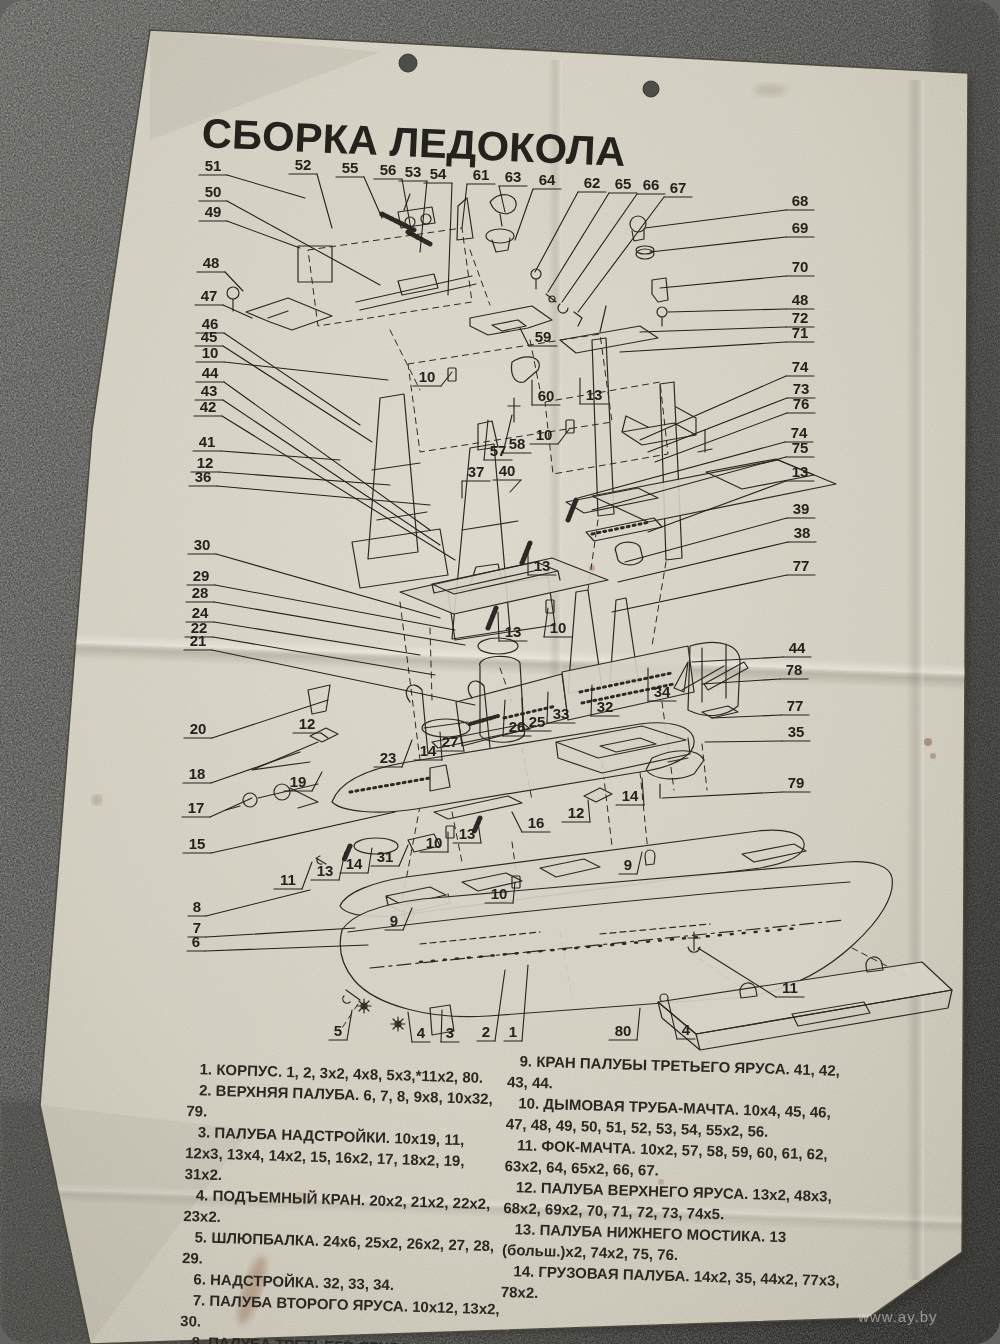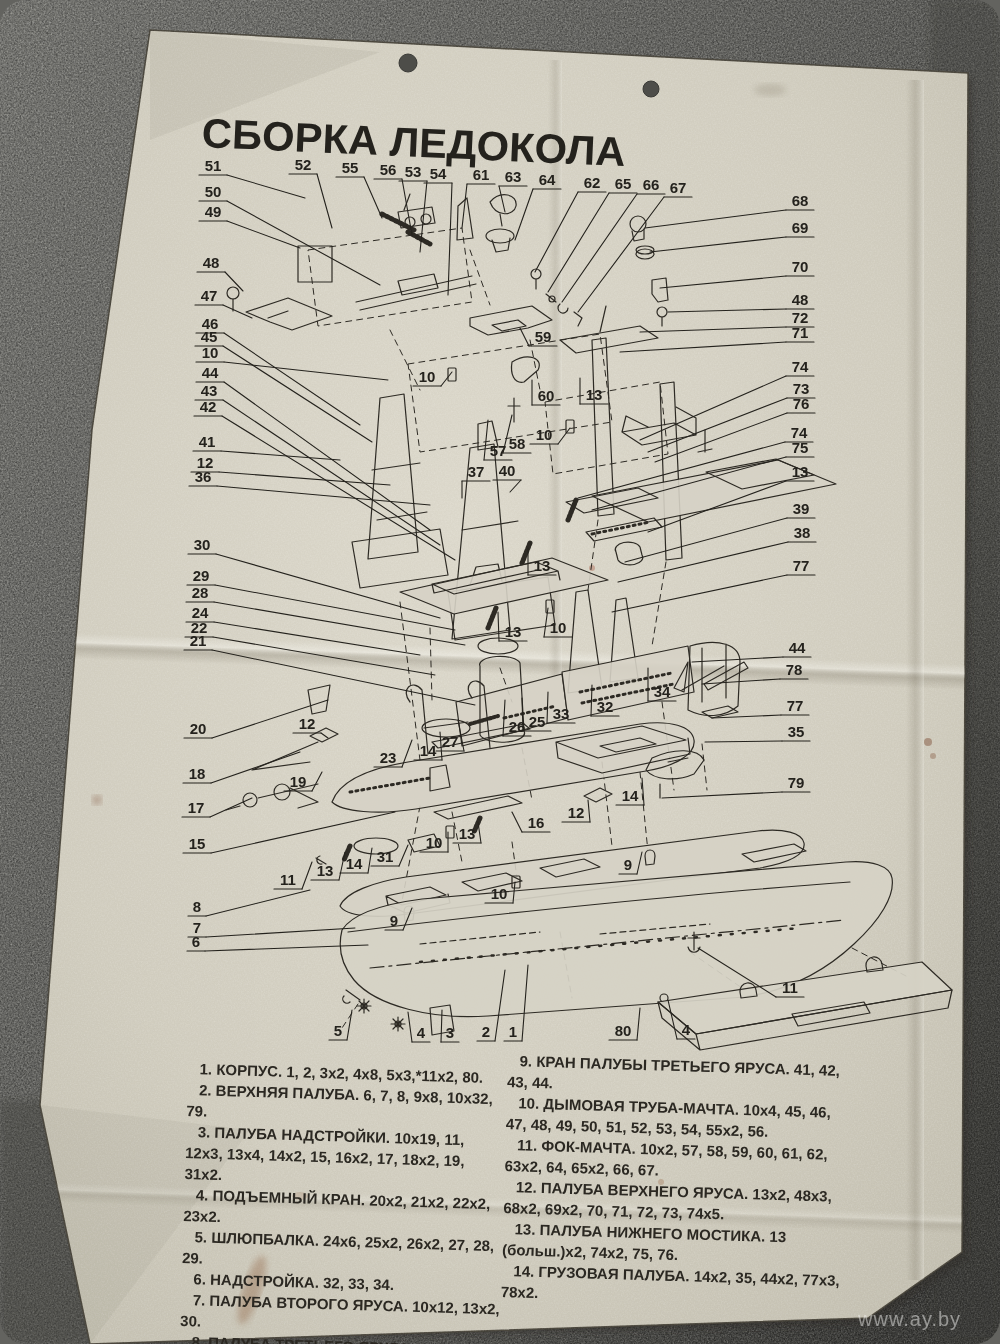--- a/index.html
+++ b/index.html
@@ -13,21 +13,21 @@
     transform-origin:left top;white-space:nowrap;
   }
   .plist{
     position:absolute;font-size:15px;font-weight:bold;color:#2b2822;
     line-height:21px;transform:rotate(1.7deg);transform-origin:left top;
   }
   #plist-left{left:188px;top:1058px;width:320px;}
   #plist-right{left:508px;top:1050px;width:344px;}
   .plist p{margin:0;text-indent:12px;}
   #watermark{
-    position:absolute;left:858px;top:1308px;font-size:20px;
+    position:absolute;left:858px;top:1308px;font-size:15px;
     color:rgba(240,240,238,0.5);letter-spacing:1px;
   }
   .co-text{font-size:15px;font-weight:bold;fill:#24221d;}
 </style>
 </head>
 <body>
 
 <div class="stage">
 
 <svg width="1000" height="1344" viewBox="0 0 1000 1344">

